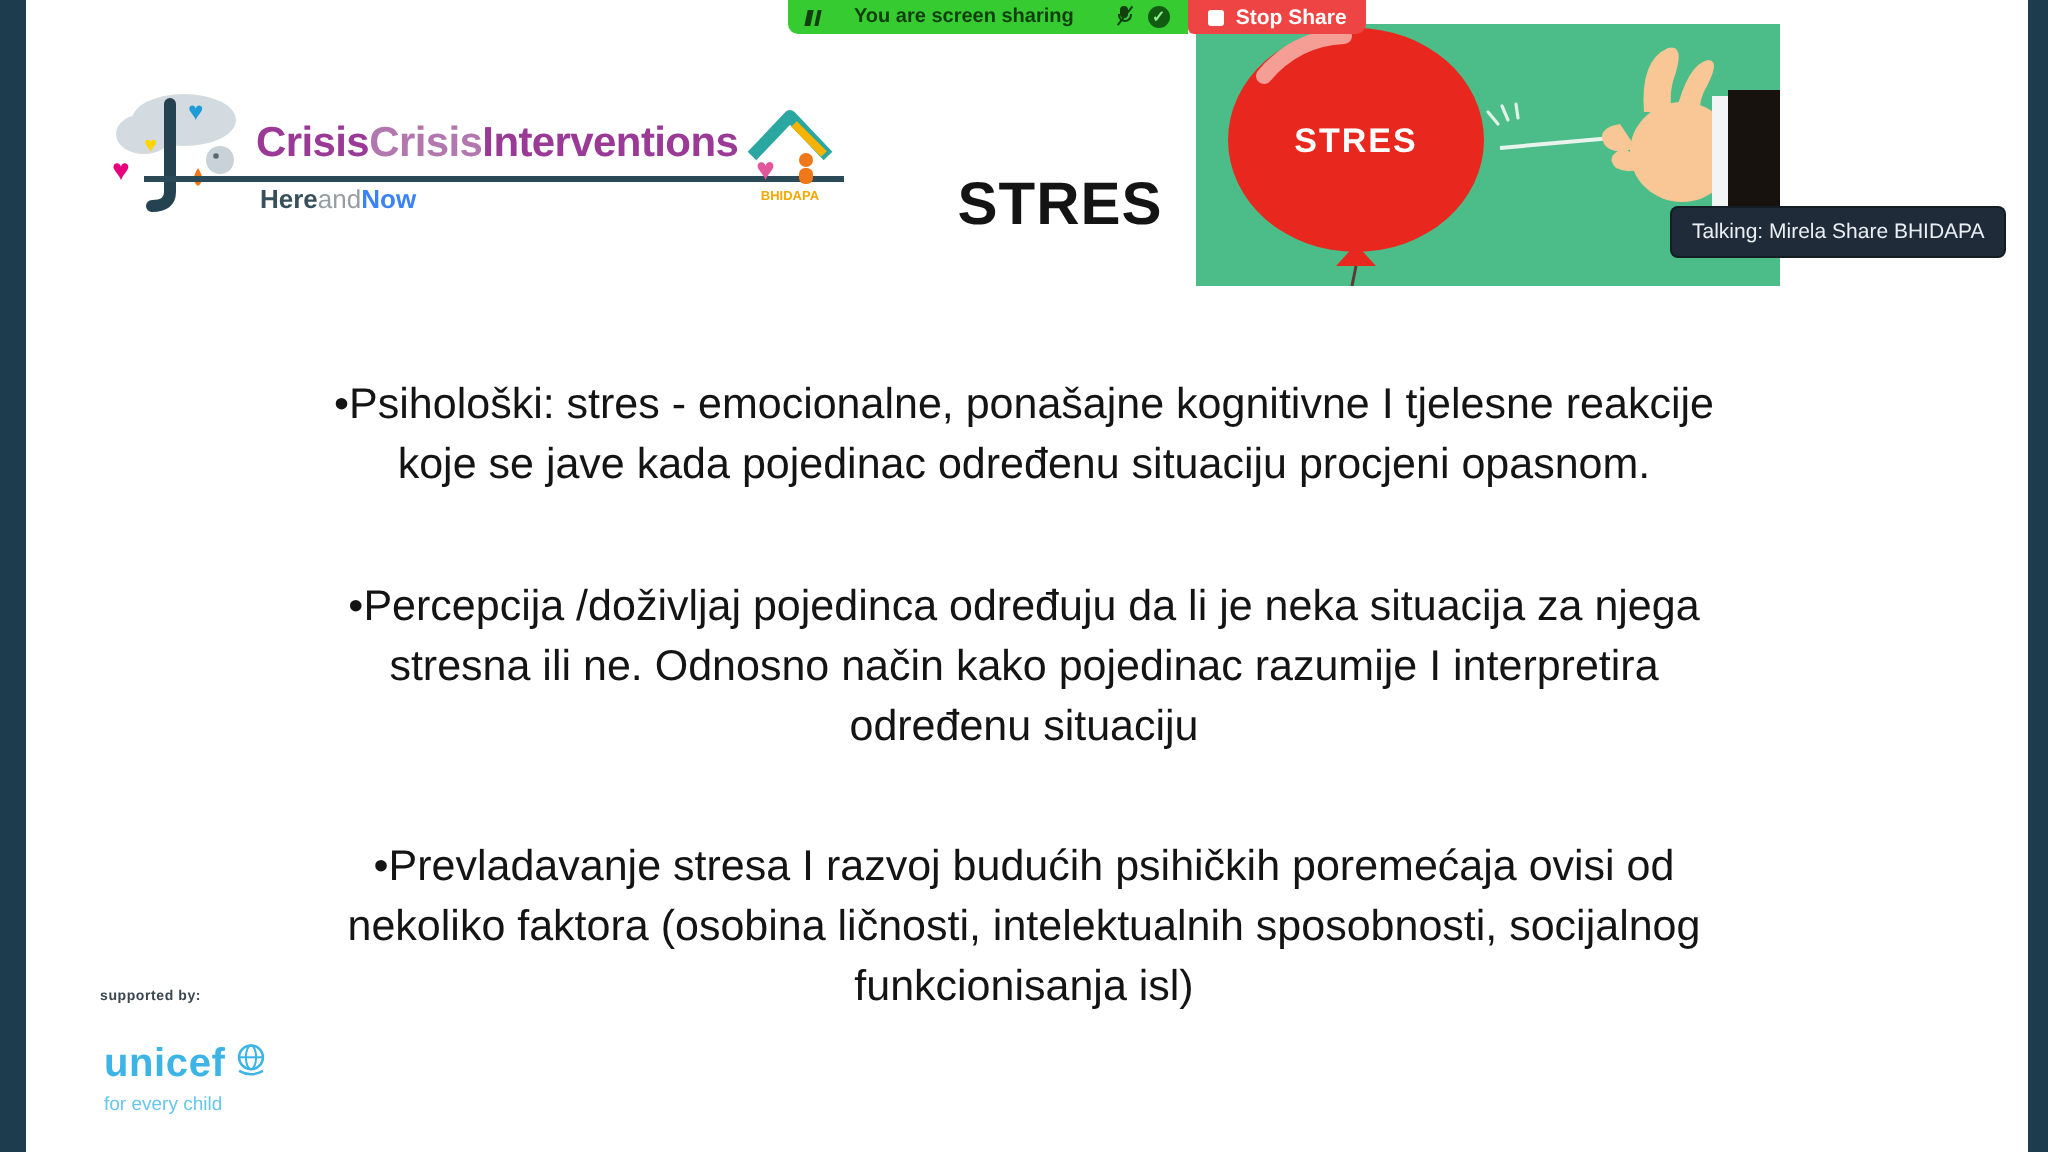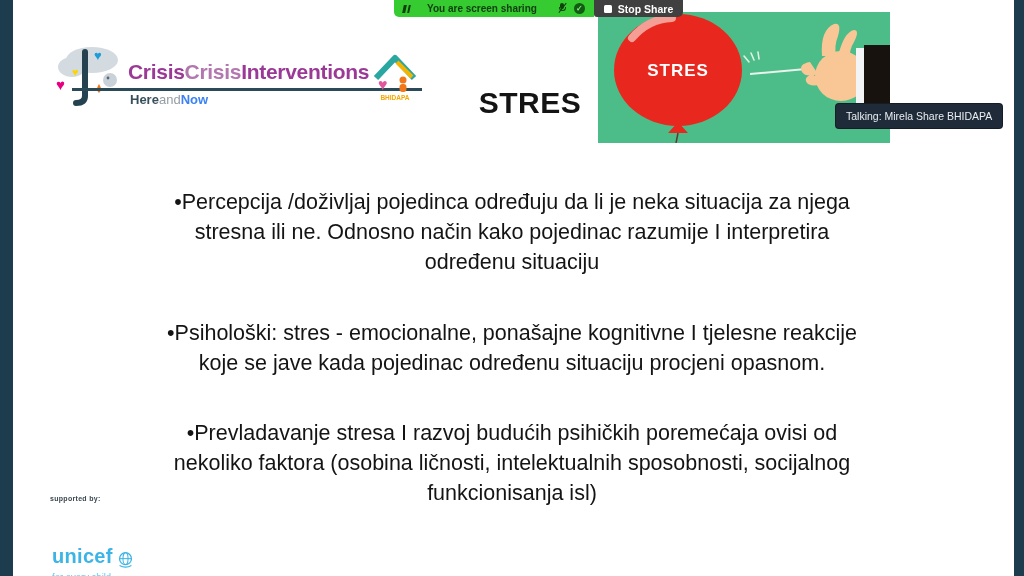--- a/index.html
+++ b/index.html
@@ -15,21 +15,21 @@
   .share-bar { position:absolute; left:394px; top:0; height:17px; display:flex; z-index:40; }
   .share-green { background:#35cb31; border-radius:0 0 0 5px; display:flex; align-items:center; gap:7px; padding:0 9px; }
   .share-status { font-size:10px; font-weight:bold; color:#11400e; white-space:nowrap; padding:0 14px 0 10px; }
   .pause-icon { display:flex; gap:2px; transform:skewX(-12deg); }
   .pause-icon i { display:block; width:2.5px; height:8px; background:#11400e; }
   .mic-icon { position:relative; width:9px; height:11px; }
   .mic-icon .cap { position:absolute; left:2.5px; top:0; width:4px; height:6px; background:#11400e; border-radius:2px; }
   .mic-icon .stand { position:absolute; left:1px; top:4px; width:7px; height:4px; border:1.2px solid #11400e; border-top:none; border-radius:0 0 5px 5px; }
   .mic-icon .slash { position:absolute; left:4px; top:-1px; width:1.4px; height:12px; background:#11400e; transform:rotate(38deg); }
   .check-icon { width:11px; height:11px; border-radius:50%; background:#115c12; color:#8df08a; font-size:8px; line-height:11px; text-align:center; font-weight:bold; }
-  .stop-btn { background:#404040; border:none; color:#ffffff; font-family:inherit; font-size:10.5px; font-weight:bold; display:flex; align-items:center; gap:6px; padding:0 10px; border-radius:0 0 5px 3px; cursor:pointer; white-space:nowrap; }
+  .stop-btn { background:#ef4444; border:none; color:#ffffff; font-family:inherit; font-size:10.5px; font-weight:bold; display:flex; align-items:center; gap:6px; padding:0 10px; border-radius:0 0 5px 3px; cursor:pointer; white-space:nowrap; }
   .stop-icon { display:block; width:8px; height:8px; background:#ffffff; border-radius:1.5px; }
 
   
   .balloon-panel { position:absolute; left:598px; top:12px; width:292px; height:131px; z-index:10; }
   .balloon-panel svg { display:block; }
 
   
   .talking { position:absolute; left:836px; top:104px; background:#1f2b38; color:#e9eef3; font-size:10.5px; padding:6px 10px; border-radius:3px; z-index:50; white-space:nowrap; box-shadow:0 0 0 1px #141d26; }
 
   
@@ -47,21 +47,21 @@
   
   .slide-title { position:absolute; left:430px; top:86px; width:200px; text-align:center; font-size:30px; font-weight:bold; color:#141414; letter-spacing:0.5px; }
   .bullets { position:absolute; left:62px; top:187px; width:900px; text-align:center; font-size:21.5px; line-height:30px; color:#141414; }
   .bullets p { white-space:pre-line; margin:0; }
   .bullets p + p { margin-top:41px; }
   .bullets p:last-child { margin-top:40px; }
 
   
   .supported { position:absolute; left:50px; top:495px; font-size:7px; font-weight:bold; color:#3a4750; letter-spacing:0.3px; }
   .unicef { position:absolute; left:52px; top:521px; }
-  .unicef-row { display:flex; align-items:flex-end; gap:4px;margin-top:24px; }
+  .unicef-row { display:flex; align-items:flex-start; gap:4px; }
   .unicef-name { font-size:20px; font-weight:bold; color:#3cb4e5; letter-spacing:0.3px; }
   .unicef-tagline { font-size:9.5px; color:#66c7ec; margin-top:3px; }
   .usaid { position:absolute; left:122px; top:520px; display:flex; align-items:center; gap:4px; }
   .usaid-text { display:flex; flex-direction:column; }
   .usaid-name { font-size:22px; font-weight:bold; letter-spacing:-0.5px; line-height:22px; }
   .usaid-us { color:#002a6e; }
   .usaid-aid { color:#c22032; }
   .usaid-tagline { font-size:4.6px; font-weight:bold; color:#c22032; letter-spacing:0.2px; margin-top:1px; }
 </style>
 </head>
@@ -146,25 +146,25 @@
       <text x="6" y="40" font-size="16" fill="#e2569b">♥</text>
       <circle cx="31" cy="30" r="3.5" fill="#f07818"></circle>
       <rect x="27.5" y="34" width="7" height="8" rx="3" fill="#f07818"></rect>
       <text x="23" y="50" text-anchor="middle" font-family="Liberation Sans, sans-serif" font-size="6.5" font-weight="bold" fill="#f5a800">BHIDAPA</text>
     </svg>
   </div>
 
   <h1 class="slide-title">STRES</h1>
 
   <div class="bullets">
+    <p>•Psihološki:  stres - emocionalne, ponašajne kognitivne I tjelesne reakcije
+koje se jave kada pojedinac određenu situaciju procjeni opasnom.</p>
     <p>•Percepcija /doživljaj pojedinca određuju da li je neka situacija za njega
 stresna ili ne. Odnosno način kako pojedinac razumije I interpretira
 određenu situaciju</p>
-    <p>•Psihološki:  stres - emocionalne, ponašajne kognitivne I tjelesne reakcije
-koje se jave kada pojedinac određenu situaciju procjeni opasnom.</p>
     <p>•Prevladavanje stresa I razvoj budućih psihičkih poremećaja  ovisi od
 nekoliko faktora (osobina ličnosti, intelektualnih sposobnosti,  socijalnog
 funkcionisanja isl)</p>
   </div>
 
   <div class="supported">supported by:</div>
 
   <div class="unicef">
     <div class="unicef-row">
       <span class="unicef-name">unicef</span>

